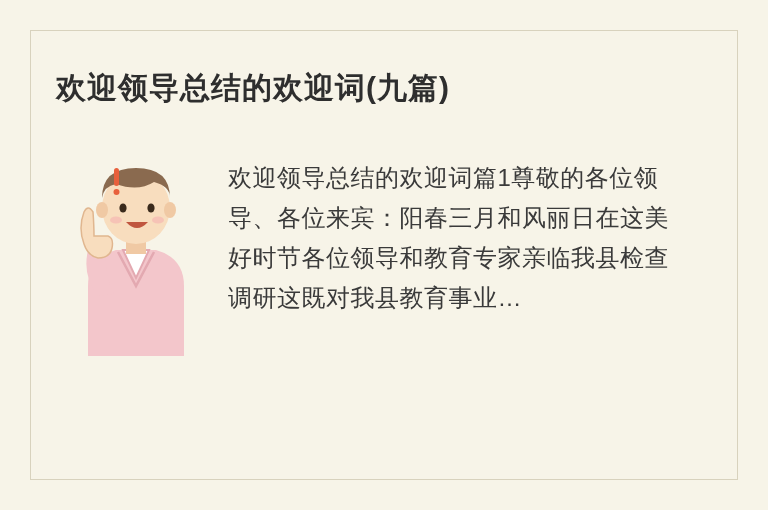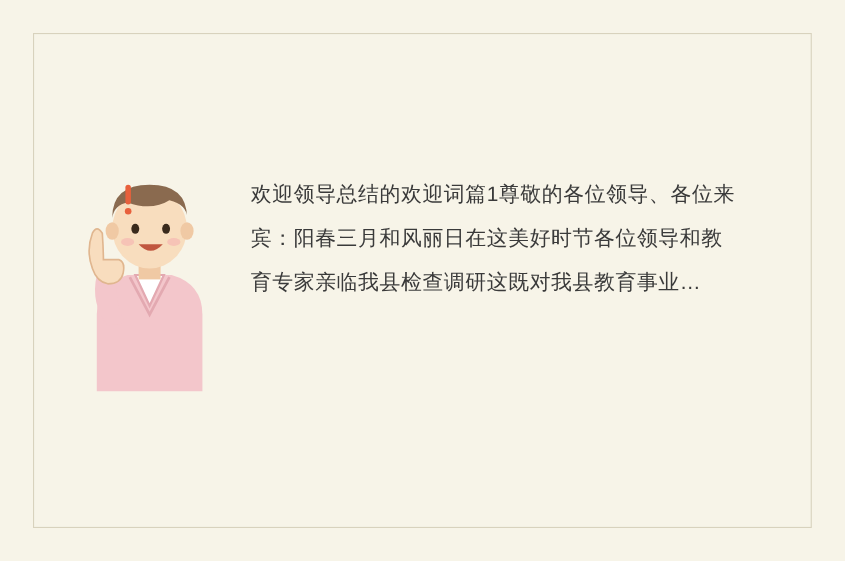--- a/index.html
+++ b/index.html
@@ -41,21 +41,21 @@
     color: #2e2e2e;
     font-weight: bold;
     letter-spacing: 1px;
     white-space: nowrap;
   }
   .body-text {
     position: absolute;
     left: 228px;
     top: 158px;
     width: 448px;
-    font-size: 19px;
+    font-size: 24px;
     line-height: 40px;
     color: #3a3a3a;
     letter-spacing: 0.5px;
   }
   .illustration {
     position: absolute;
     left: 68px;
     top: 146px;
     width: 136px;
     height: 210px;
@@ -64,20 +64,21 @@
     display: block;
   }
 </style>
 </head>
 <body>
 
 <div class="card">
 
   <div class="inner-border"></div>
 
+  <div class="title">欢迎领导总结的欢迎词(九篇)</div>
 
   <div class="illustration">
     <svg width="136" height="210" viewBox="0 0 136 210" xmlns="http://www.w3.org/2000/svg">
 
       <path d="M20 210 L20 140 Q20 112 48 104 L88 104 Q116 112 116 140 L116 210 Z" fill="#f3c6cb"></path>
 
       <path d="M55 104 L68 132 L81 104 Z" fill="#ffffff" stroke="#e3a9b1" stroke-width="2"></path>
       <path d="M50 106 L68 140 L86 106" fill="none" stroke="#e3a9b1" stroke-width="2.5"></path>
 
       <rect x="58" y="88" width="20" height="20" fill="#f0c9a4"></rect>

